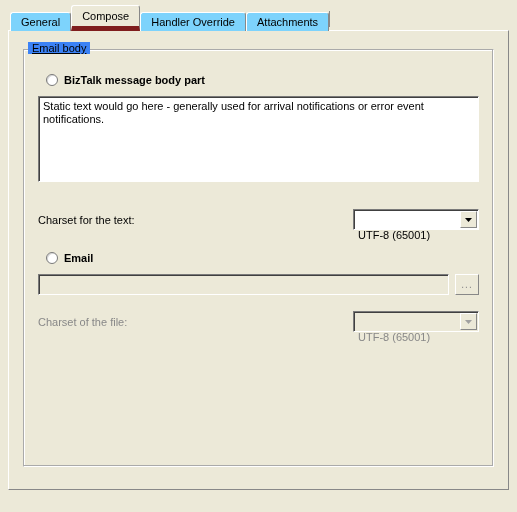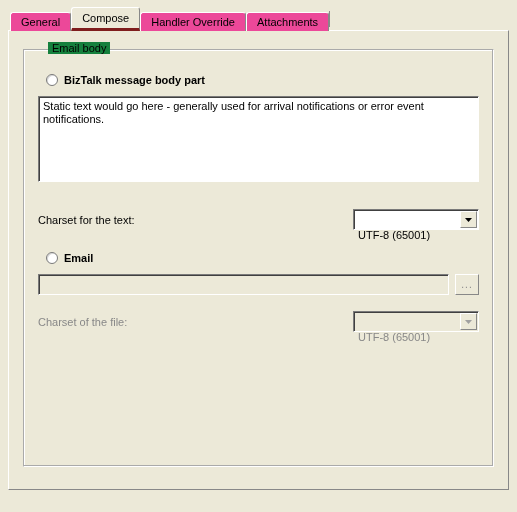--- a/index.html
+++ b/index.html
@@ -25,34 +25,34 @@
     align-items: flex-end;
     margin-left: 2px;
     z-index: 2;
   }
   .tab {
     position: relative;
     padding: 3px 10px 3px 10px;
     border-top: 1px solid #fff;
     border-left: 1px solid #fff;
     border-right: 1px solid #888;
-    background: #ec4899;
+    background: #7dd3fc;
     margin-right: 0px;
     border-top-left-radius: 3px;
     border-top-right-radius: 3px;
     bottom: 0;
     cursor: default;
     user-select: none;
   }
   .tab.inactive {
     top: 1px;
   }
   .tab.active {
     background: #ece9d8;
-    border-bottom: 3px solid #7f1d1d;
+    border-bottom: 5px solid #7f1d1d;
     margin-bottom: -1px;
     z-index: 3;
     padding-top: 4px;
     padding-bottom: 4px;
   }
   .tab-sep {
     width: 1px;
     height: 16px;
     background: #888;
     align-self: center;
@@ -77,23 +77,24 @@
     border-left-color: #aaa;
     border-right-color: #fff;
     border-bottom-color: #fff;
     box-shadow: inset -1px -1px 0 #aaa, inset 1px 1px 0 #fff;
     padding: 18px 14px 14px 14px;
     height: 418px;
   }
   .groupbox-legend {
     position: absolute;
     top: -8px;
-    left: 24px;
-    background: #15803d;
+    left: 4px;
+    background: #3b82f6;
     padding: 0 4px;
+    text-decoration: underline;
   }
   
   .radio-row {
     display: flex;
     align-items: flex-start;
     margin: 6px 0 10px 8px;
     gap: 6px;
     font-weight: bold;
   }
   .win-radio {

